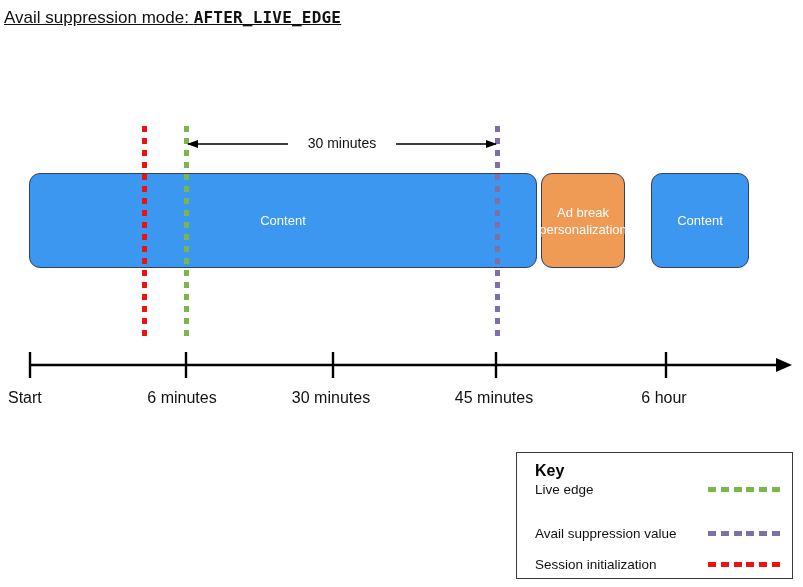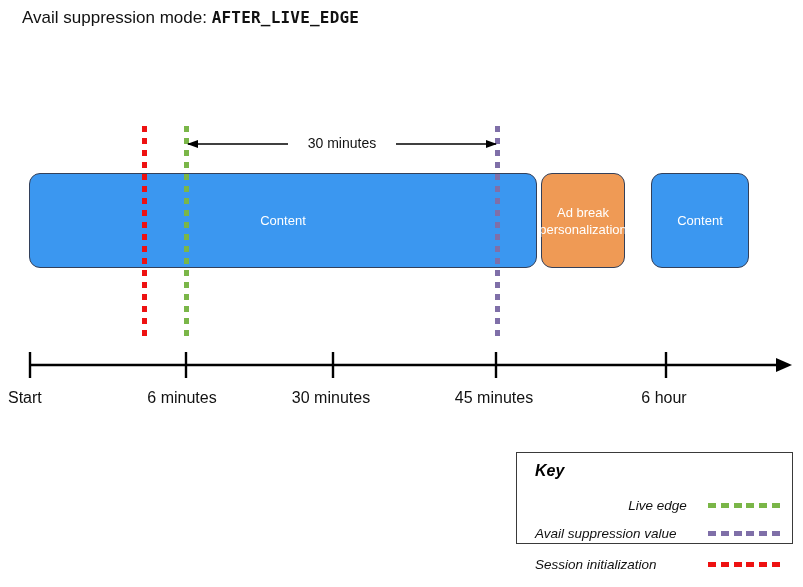--- a/index.html
+++ b/index.html
@@ -18,24 +18,25 @@
   .stage {
     position: absolute;
     left: 0; top: 0;
     width: 803px;
     height: 587px;
   }
 
   
   .hdr {
     position: absolute;
-    left: 22px;
+    left: 4px;
     font-size: 17px;
     white-space: nowrap;
     color: #111111;
+    text-decoration: underline;
   }
   .hdr-mode { top: 8px; }
   .hdr-val  { top: 39px; }
   .hdr .mono {
     font-family: "DejaVu Sans Mono", "Liberation Mono", monospace;
     font-size: 16px;
     font-weight: bold;
     letter-spacing: .2px;
   }
 
@@ -110,25 +111,24 @@
     transform: translateX(-50%);
   }
   .tick-label.first { transform: none; }
 
   
   #legend {
     position: absolute;
     left: 516px;
     top: 452px;
     width: 277px;
-    height: 92px;
+    height: 127px;
     box-sizing: border-box;
     border: 1px solid #3a3a3a;
     background: #ffffff;
-    font-style: italic;
   }
   #legend .title {
     position: absolute;
     left: 18px;
     top: 9px;
     font-size: 16px;
     font-weight: bold;
     color: #000;
   }
   .legend-row {
@@ -150,21 +150,21 @@
     width: 72px;
     height: 5px;
     display: flex;
     justify-content: space-between;
   }
   .legend-row .swatch i {
     display: block;
     width: 8px;
     height: 5px;
   }
-  #legend-row-0 { top: 42px; justify-content: center; }
+  #legend-row-0 { top: 26px; }
   #legend-row-1 { top: 70px; align-items: center; }
   #legend-row-2 { top: 101px; }
 </style>
 </head>
 <body>
 
 <div class="stage">
 
   <div class="hdr hdr-mode">
     <span>Avail suppression mode:</span>

